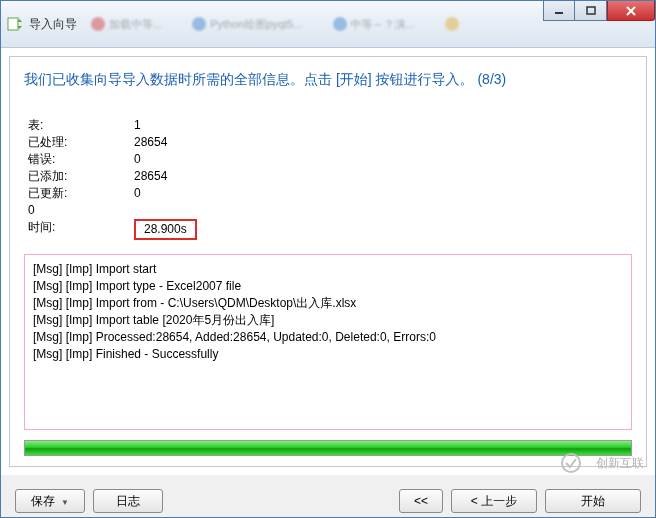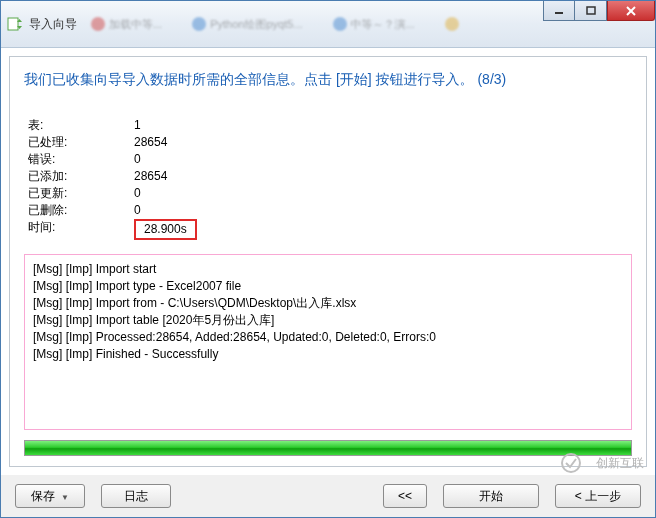--- a/index.html
+++ b/index.html
@@ -127,23 +127,23 @@
   }
   .progress-fill {
     position: absolute;
     left: 0; top: 0; bottom: 0;
     background: linear-gradient(to bottom, #7ef07e 0%, #2ecc2e 45%, #0ea00e 55%, #3edc3e 100%);
   }
   
   .button-bar {
     height: 42px;
     display: flex;
-    align-items: center;
-    padding: 11px 14px;
-    gap: 16px;
+    align-items: flex-end;
+    padding: 4px 14px;
+    gap: 8px;
     background: #f0f0f0;
   }
   .btn {
     height: 24px;
     border: 1px solid #8a8a8a;
     background: linear-gradient(to bottom, #fdfdfd, #e4e4e4);
     border-radius: 3px;
     font-size: 12px;
     padding: 0 8px;
     display: inline-flex;
@@ -242,21 +242,20 @@
         </div>
         <div class="stat-row">
           <div class="stat-label">已添加:</div>
           <div class="stat-value">28654</div>
         </div>
         <div class="stat-row">
           <div class="stat-label">已更新:</div>
           <div class="stat-value">0</div>
         </div>
         <div class="stat-row">
-          <div class="stat-label">已删除:</div>
           <div class="stat-value">0</div>
         </div>
         <div class="stat-row">
           <div class="stat-label">时间:</div>
           <div class="stat-value"><span class="highlight-box">28.900s</span></div>
         </div>
       </div>
 
     <div class="log-box">
 
@@ -278,25 +277,25 @@
       <span>保存</span>
       <span class="drop">▼</span>
     </div>
     <div class="btn">
       <span>日志</span>
     </div>
     <div class="spacer"></div>
     <div class="btn small">
       <span>&lt;&lt;</span>
     </div>
+    <div class="btn" style="min-width:86px">
+      <span>&lt; 上一步</span>
+    </div>
     <div class="btn" style="min-width:96px">
       <span>开始</span>
-    </div>
-    <div class="btn" style="min-width:86px">
-      <span>&lt; 上一步</span>
     </div>
   </div>
 
   <div class="watermark">
     <span class="wm-icon">
       <svg width="22" height="22" viewBox="0 0 22 22">
         <circle cx="11" cy="11" r="9" fill="none" stroke="#c0c0c0" stroke-width="2"></circle>
         <path d="M6 11 L10 15 L16 7" fill="none" stroke="#c0c0c0" stroke-width="2"></path>
       </svg>
     </span>

